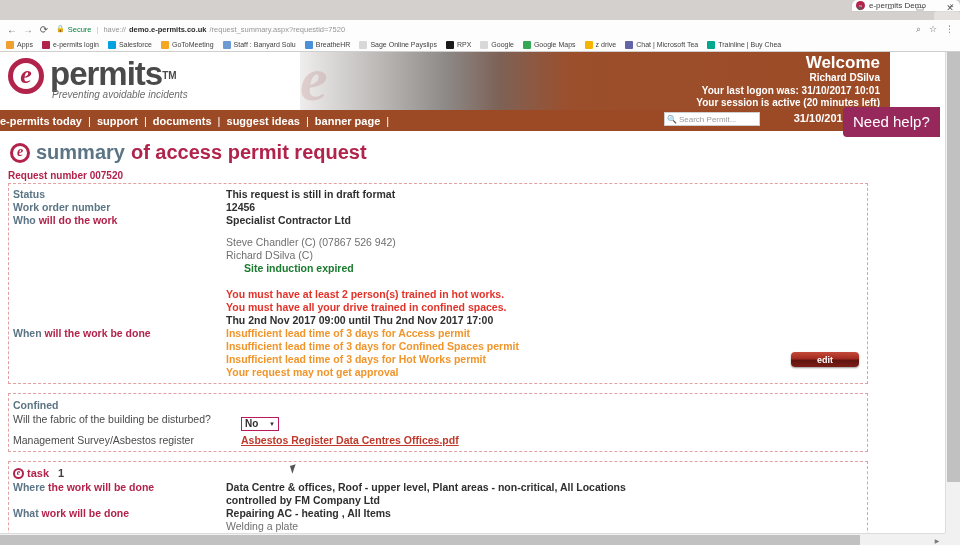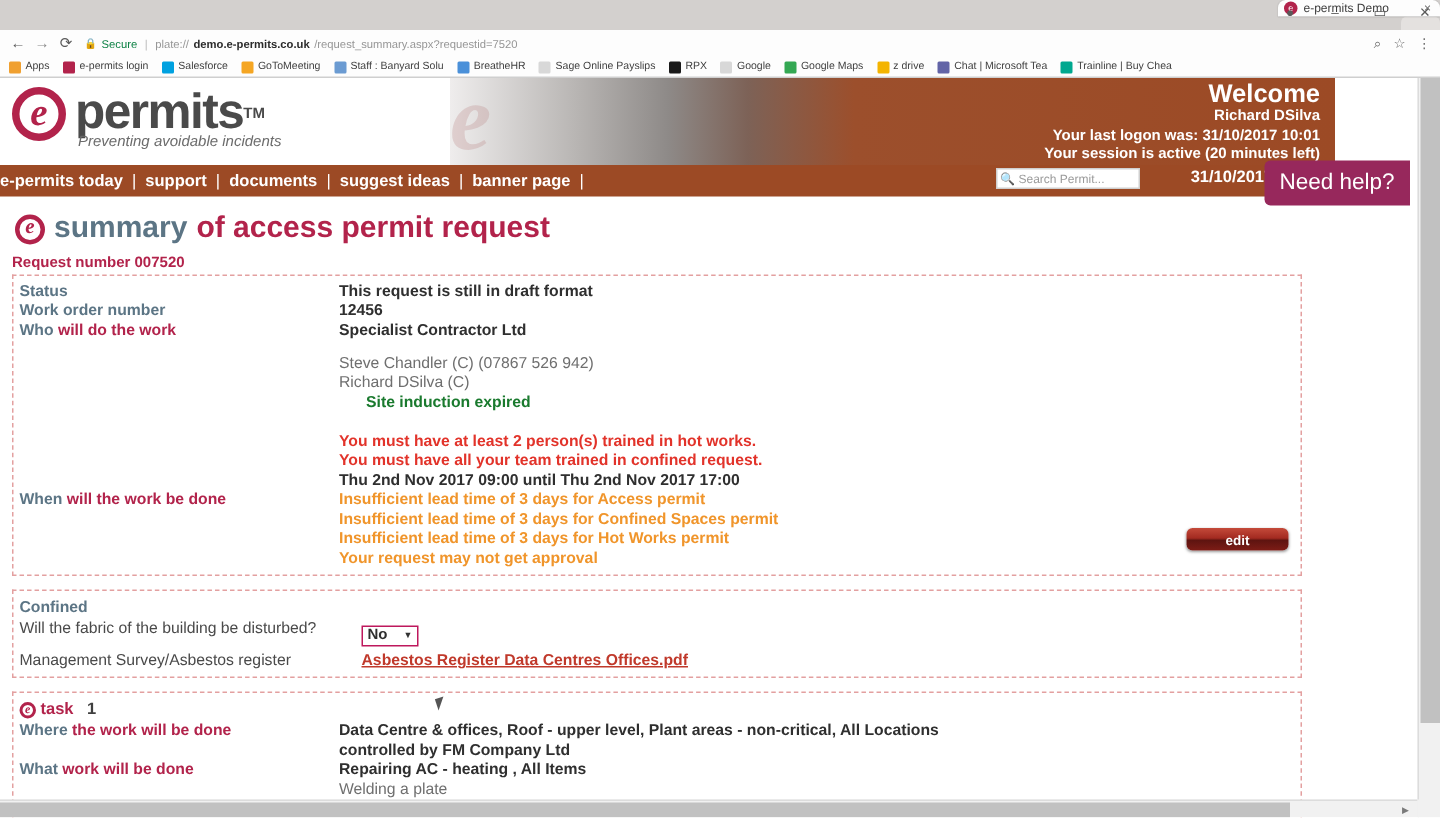--- a/index.html
+++ b/index.html
@@ -281,21 +281,21 @@
   </div>
 
   <div class="omnibar">
     <span class="navbtn active">←</span>
     <span class="navbtn">→</span>
     <span class="navbtn active">⟳</span>
     <div class="urlbox">
       <span class="lockicon">🔒</span>
       <span class="secure-txt">Secure</span>
       <span class="url-sep">|</span>
-      <span class="url-rest">plate://</span>
+      <span class="url-rest">have://</span>
       <span class="url-strong">demo.e-permits.co.uk</span>
       <span class="url-rest">/request_summary.aspx?requestid=7520</span>
     </div>
     <div class="omni-right">
       <span>⌕</span>
       <span>☆</span>
       <span>⋮</span>
     </div>
   </div>
 
@@ -427,21 +427,21 @@
 
       <div class="spacer-sm"></div>
       <div class="spacer-xs"></div>
 
       <div class="row">
         <div class="lbl" style="align-self:center">
           <span class="q">When </span><span class="r">will the work be done</span>
         </div>
         <div>
           <div class="val red">You must have at least 2 person(s) trained in hot works.</div>
-          <div class="val red">You must have all your team trained in confined request.</div>
+          <div class="val red">You must have all your drive trained in confined spaces.</div>
           <div class="val bold">Thu 2nd Nov 2017 09:00  until  Thu 2nd Nov 2017 17:00</div>
           <div class="val orange">Insufficient lead time of 3 days for Access permit</div>
           <div class="val orange">Insufficient lead time of 3 days for Confined Spaces permit</div>
           <div class="val orange">Insufficient lead time of 3 days for Hot Works permit</div>
           <div class="val orange">Your request may not get approval</div>
         </div>
       </div>
 
       <div class="editbtn">edit</div>
       <div class="cursor"></div>

